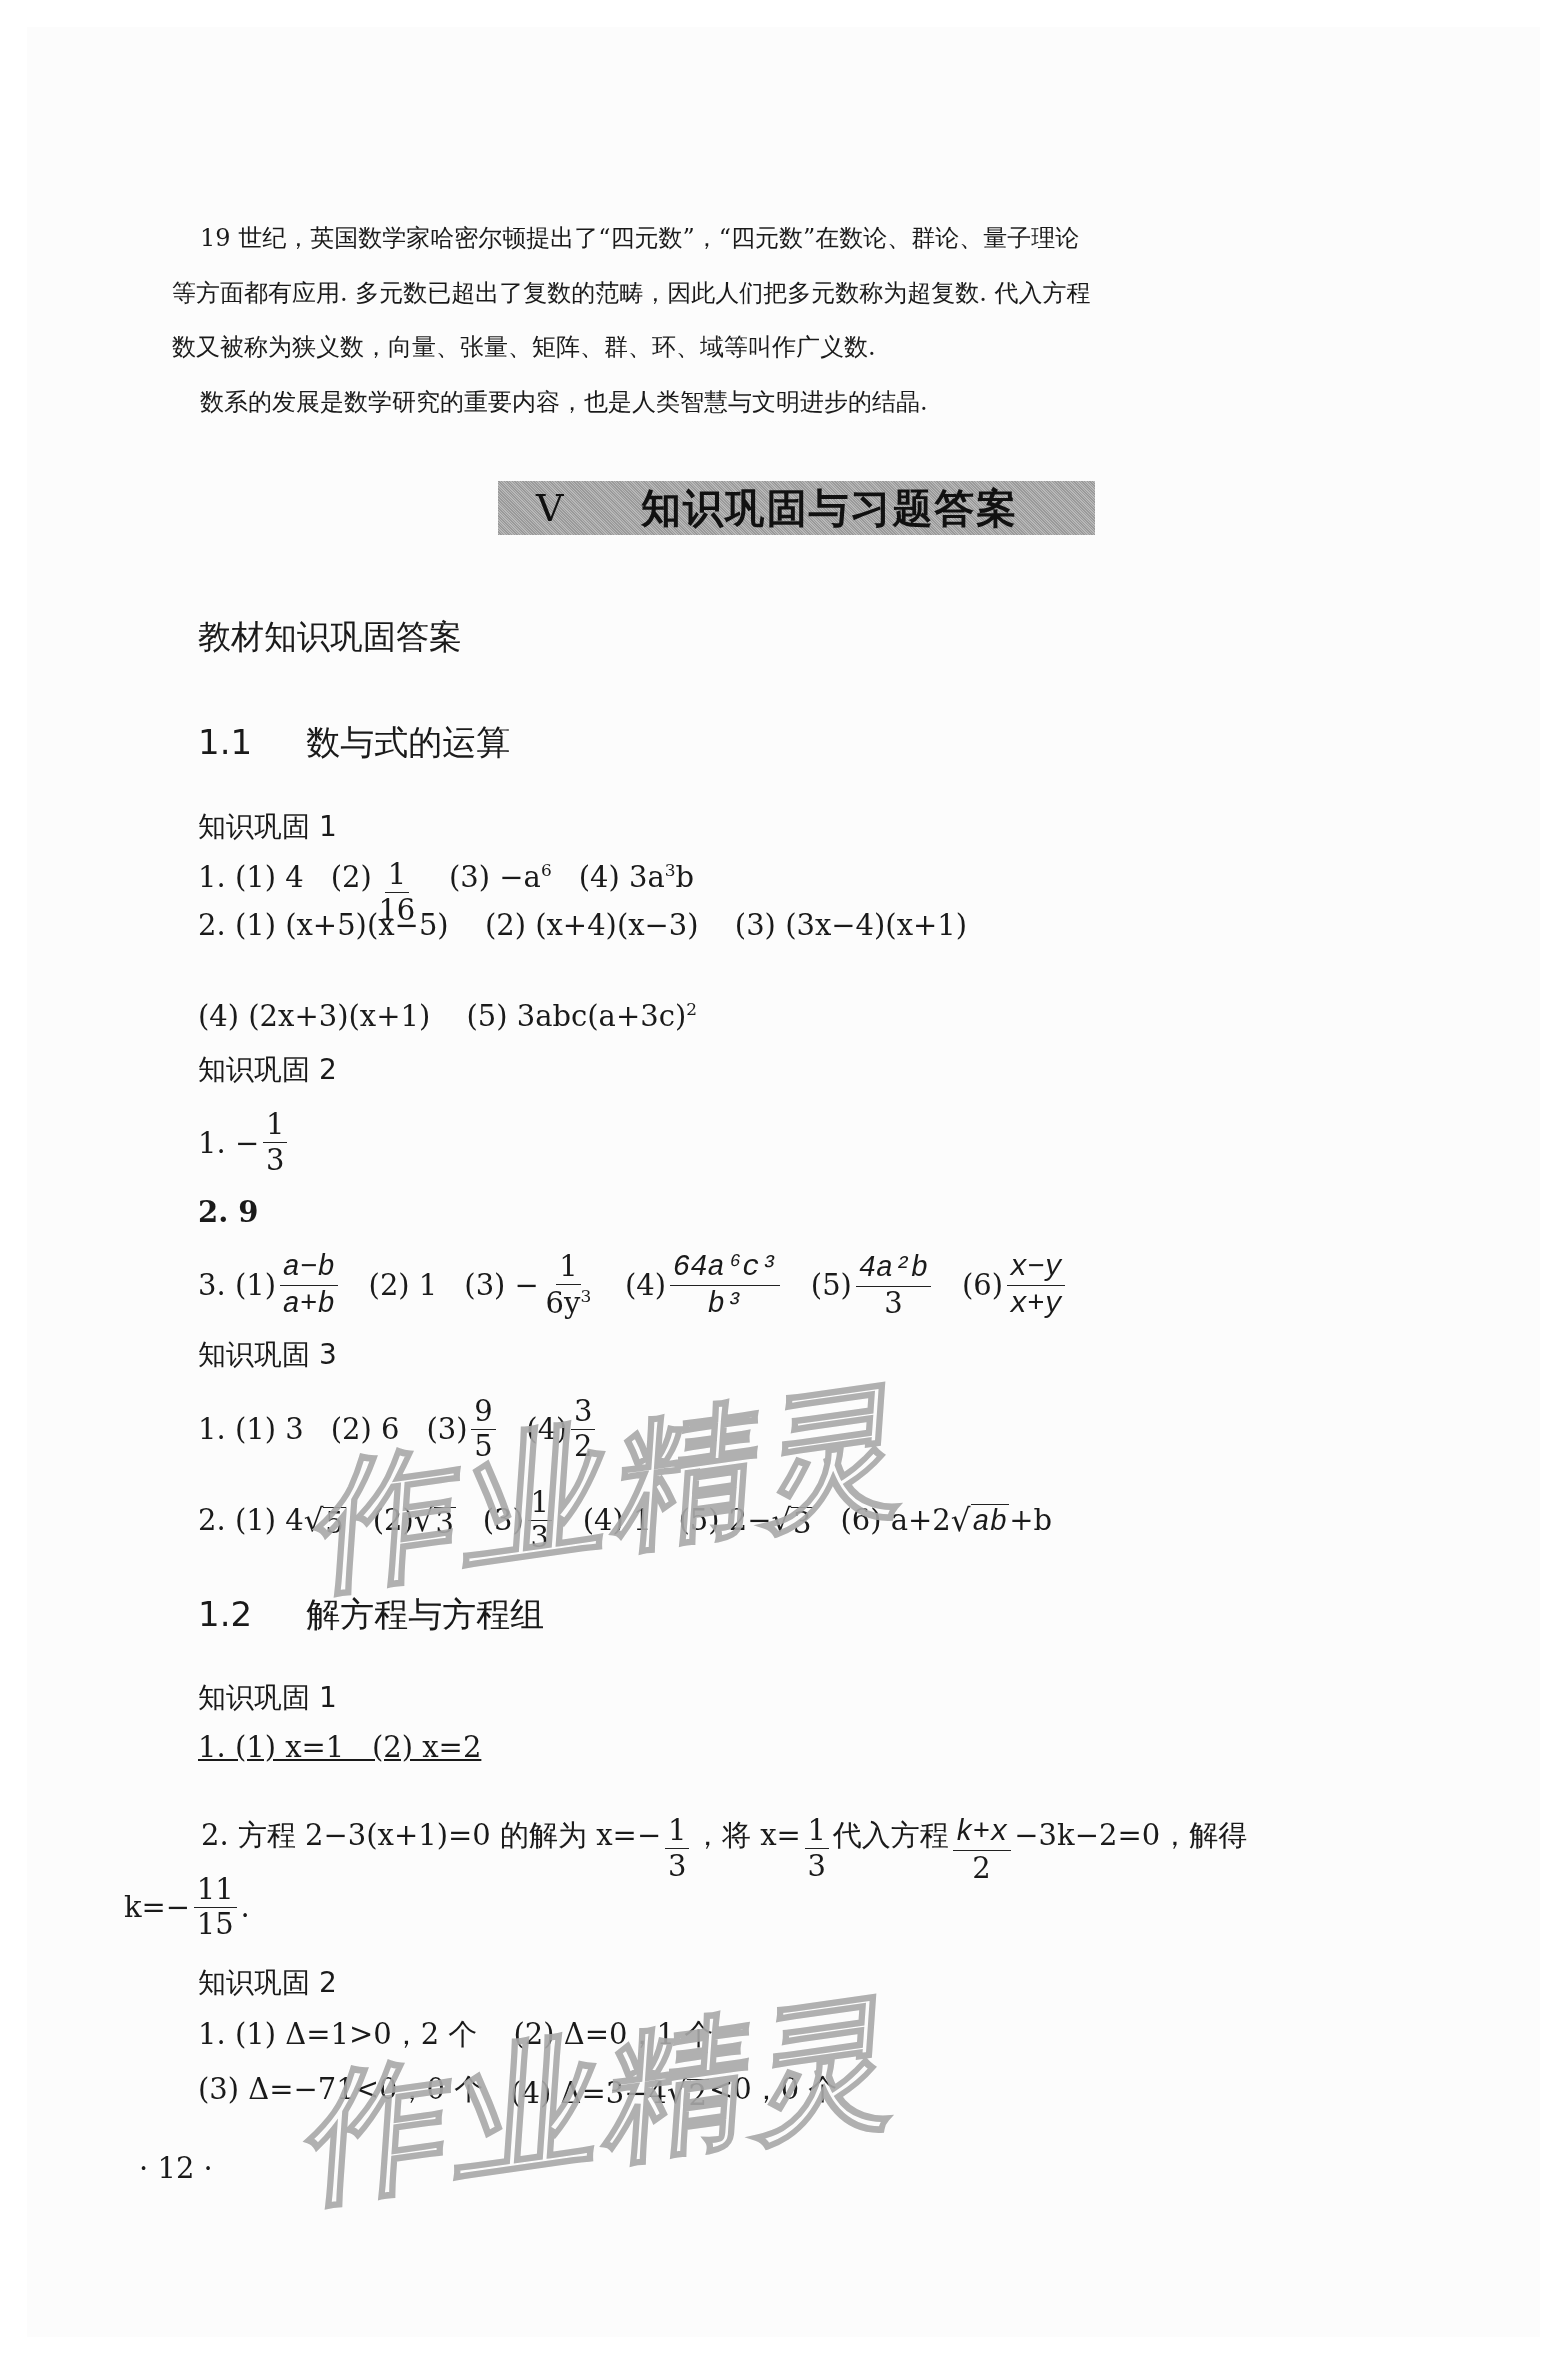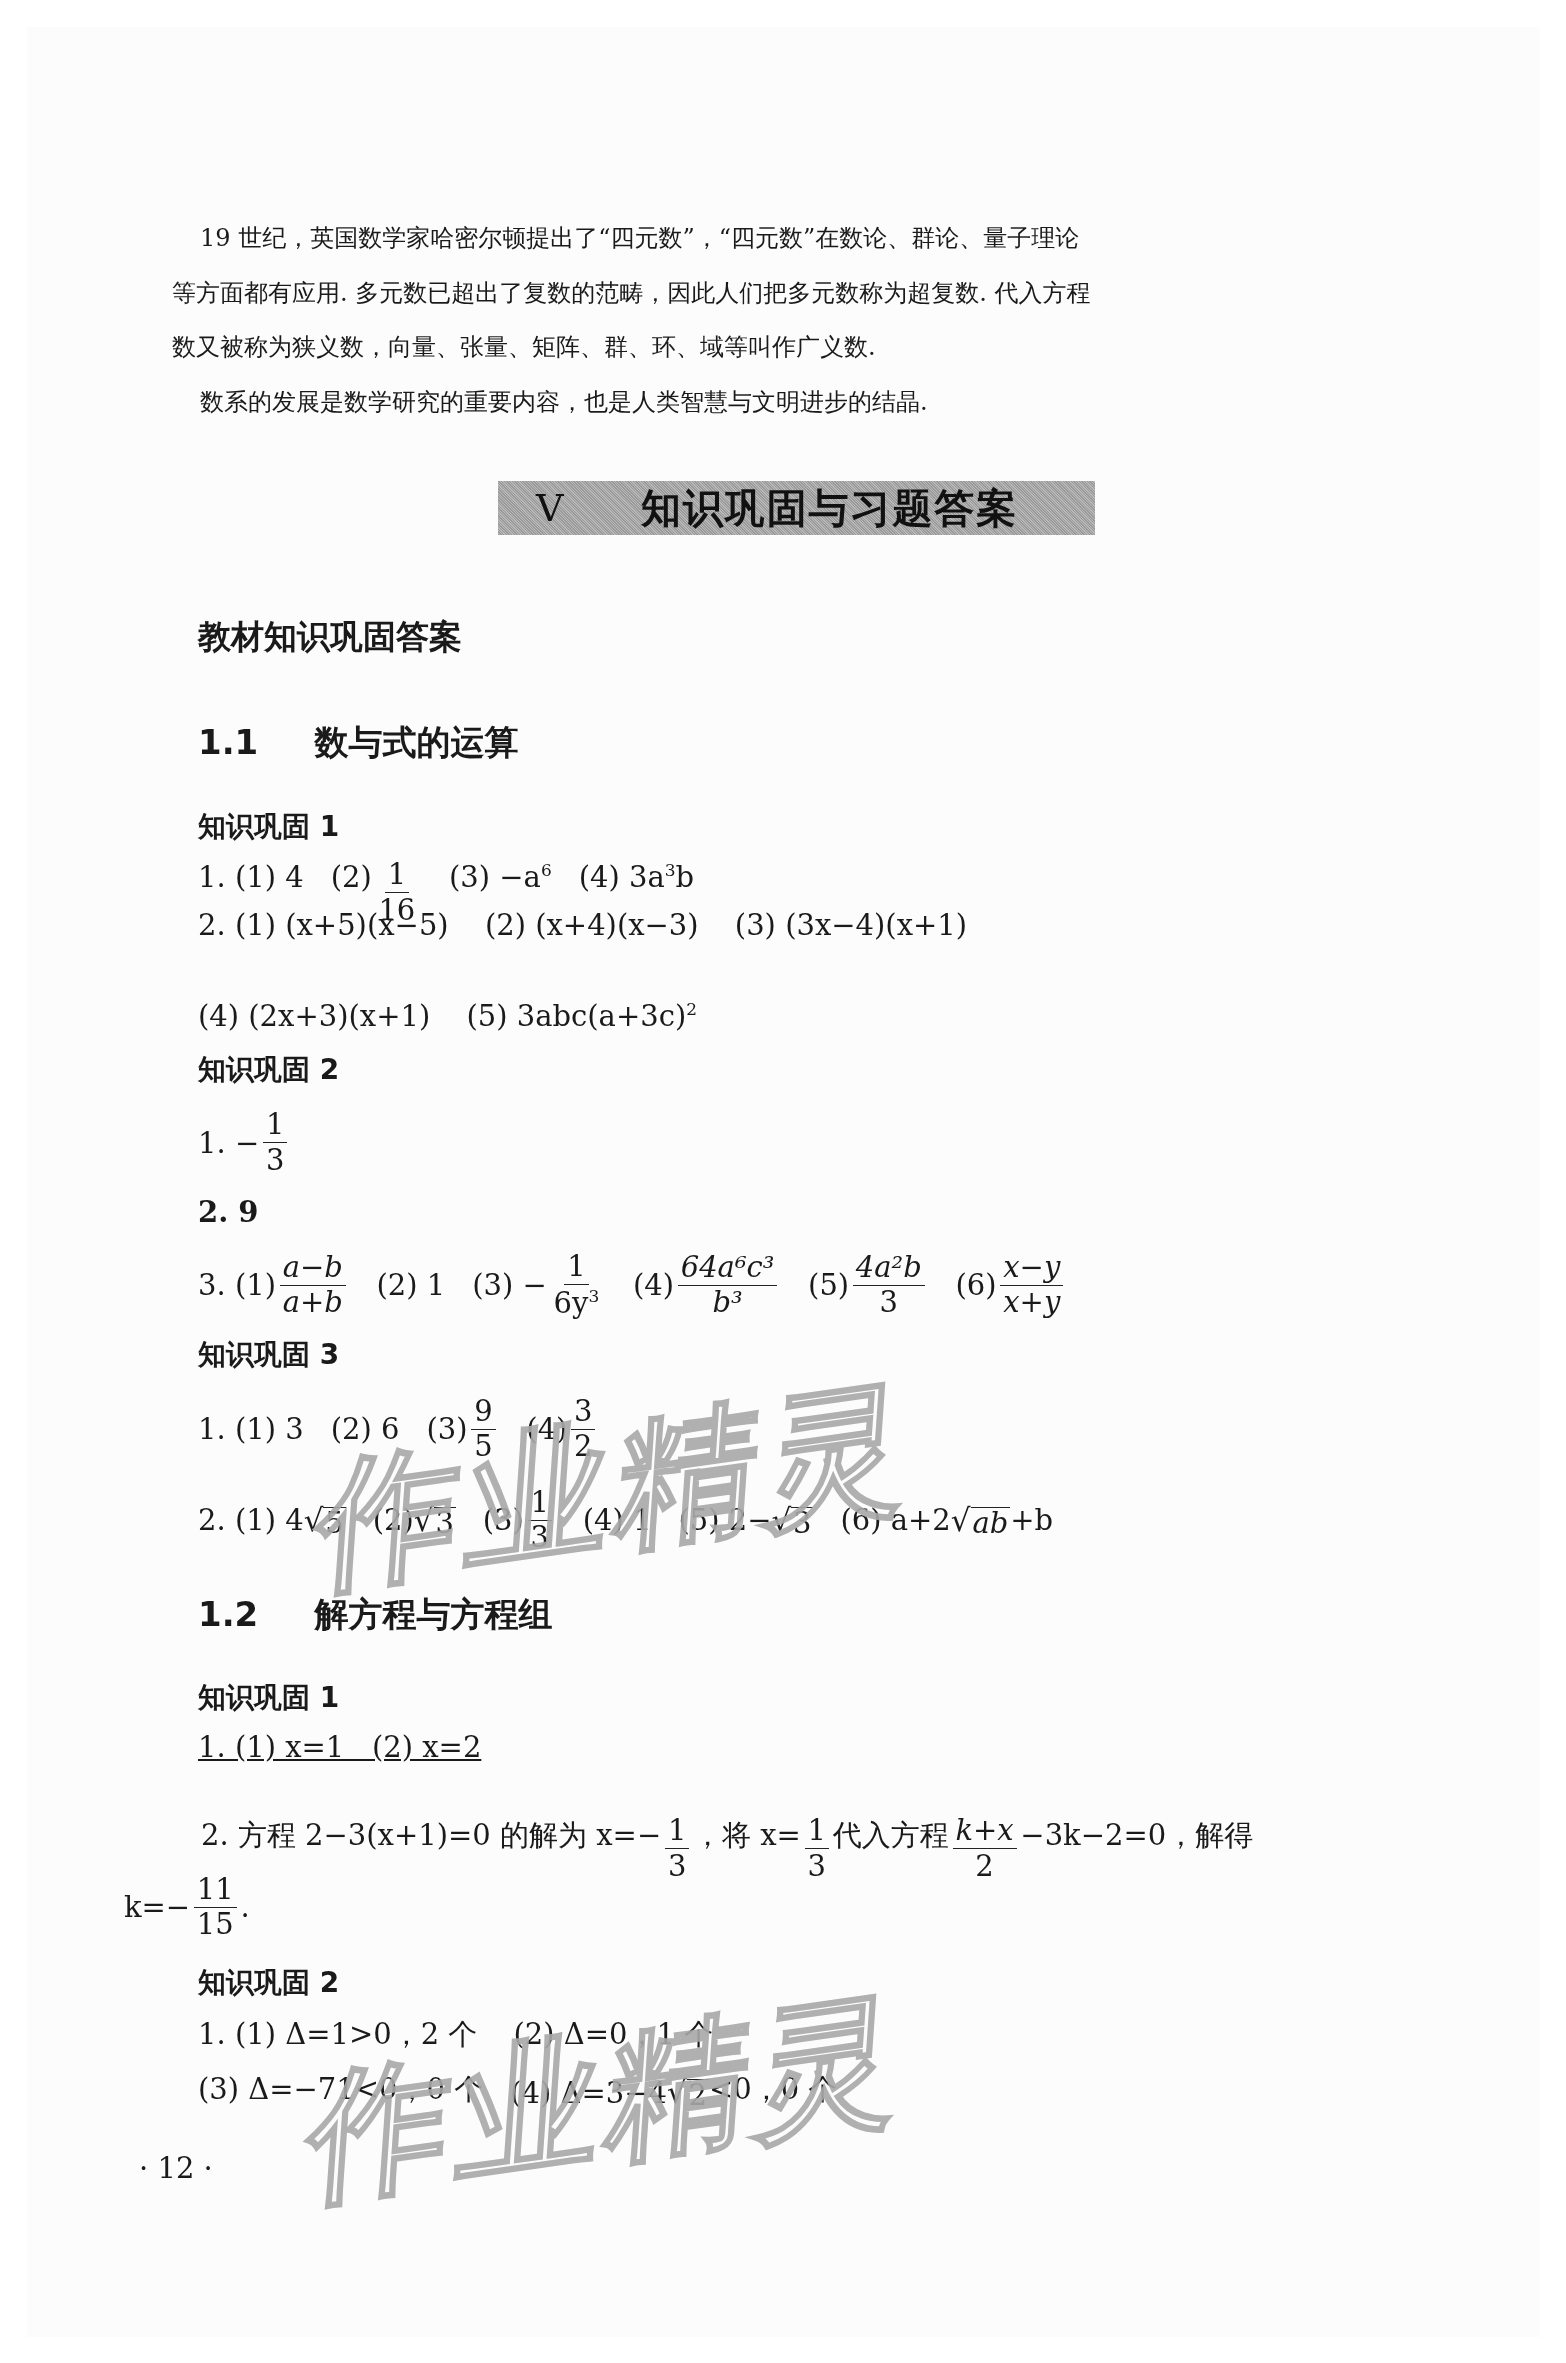--- a/index.html
+++ b/index.html
@@ -9,41 +9,41 @@
     color: #1a1a1a;
   }
   .page-inner {
     position: absolute; left: 27px; top: 27px; width: 1513px; height: 2310px;
     background: #fcfcfc;
   }
   .abs { position: absolute; white-space: nowrap; }
   .para { font-size: 24px; }
   .heading-bold {
     font-family: "DejaVu Sans", "Liberation Sans", sans-serif;
-    font-weight: bold;
+    font-weight: normal;
     text-align: center;
   }
   .section-banner {
     position: absolute; left: 498px; top: 481px; width: 597px; height: 54px;
     background: repeating-linear-gradient(45deg, #9a9a9a 0 1px, #b8b8b8 1px 1.9px);
     display: flex; align-items: center;
   }
   .banner-roman {
     font-family: "DejaVu Serif", serif; font-size: 38px; color: #111;
     margin-left: 38px; width: 105px;
   }
   .banner-title {
     font-family: "DejaVu Sans", "Liberation Sans", sans-serif; font-weight: bold;
     font-size: 40px; color: #111; letter-spacing: 1.9px;
   }
   .h-answers { font-size: 33px; }
   .h-section { font-size: 34px; }
   .h-sub { font-size: 28px; }
   .math { font-family: "DejaVu Serif", "Liberation Serif", serif; font-size: 29px; }
-  .math i { font-style: italic; }
+  .math i { font-style: italic; font-family: Liberation Mono, monospace; }
   .frac {
     display: inline-flex; flex-direction: column; align-items: center;
     vertical-align: middle; margin: 0 3.8px; line-height: 1;
   }
   .frac .num { padding: 0 2.9px 2.9px; border-bottom: 1.9px solid #222; }
   .frac .den { padding: 2.9px 2.9px 0; }
   .sup { font-size: 17px; vertical-align: super; }
   .sqrt { display: inline-flex; align-items: flex-end; }
   .sqrt .radical { font-size: 31px; }
   .sqrt .radicand { border-top: 1.9px solid #222; padding: 0 1.9px; line-height: 1.05; }

